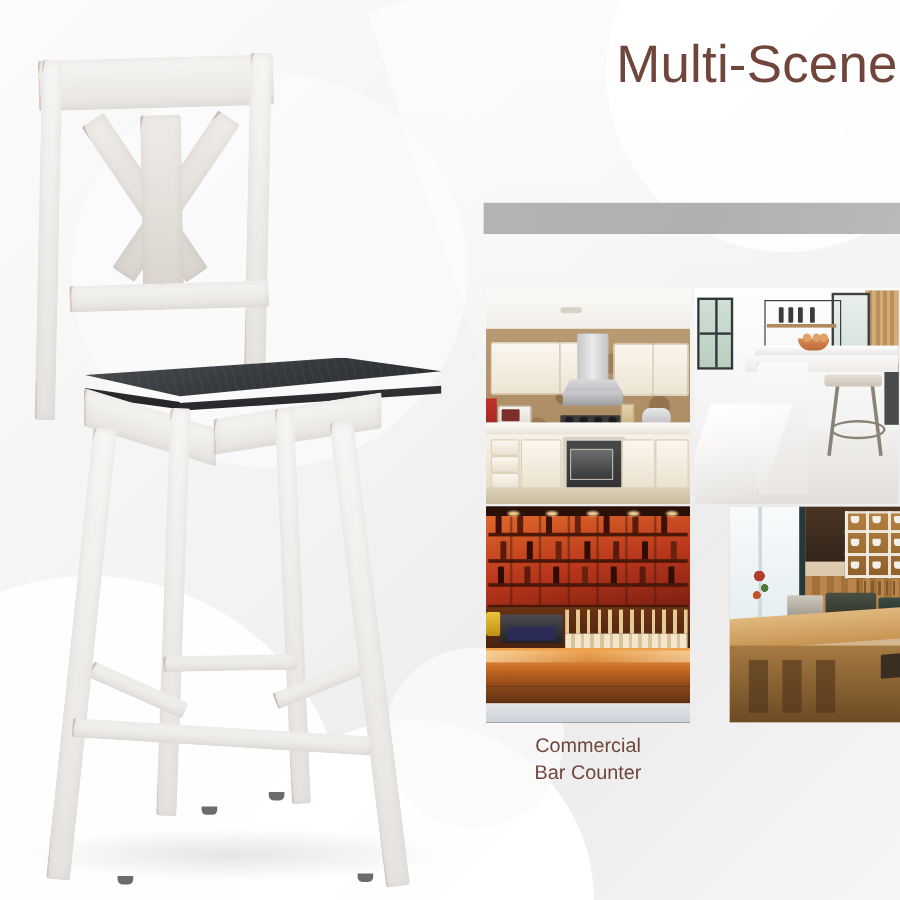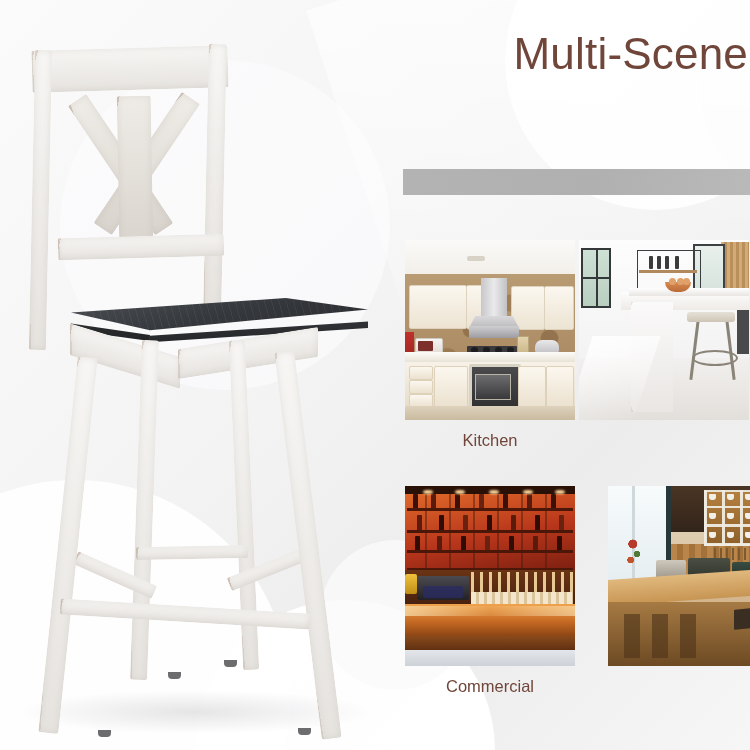--- a/index.html
+++ b/index.html
@@ -361,23 +361,20 @@
               <div class="k-door k-d1"></div>
               <div class="k-door k-d2"></div>
               <div class="k-door k-d3"></div>
               <div class="k-door k-d4"></div>
               <div class="k-oven"></div>
               <div class="k-ovenglass"></div>
               <div class="k-door k-d5"></div>
               <div class="k-door k-d6"></div>
               <div class="k-floor"></div>
             </div>
-          </div>
-          <div class="cap">
-            <span>Kitchen</span>
           </div>
         </div>
 
         <div class="cell">
           <div class="photo homebar">
             <div class="photo-frame">
               <div class="hb-wall"></div>
               <div class="hb-slat"></div>
               <div class="hb-win"></div>
               <div class="hb-win2"></div>
@@ -457,20 +454,21 @@
               <div class="cb-esp"></div>
               <div class="cb-esp2"></div>
               <div class="cb-counter"></div>
               <div class="cb-gleam"></div>
               <div class="cb-front"></div>
               <div class="cb-floor"></div>
             </div>
           </div>
           <div class="cap">
             <span>Commercial</span>
+            <span class="l2">Bar Counter</span>
           </div>
         </div>
 
         <div class="cell">
           <div class="photo cafe">
             <div class="photo-frame">
               <div class="cf-wall"></div>
               <div class="cf-woodwall"></div>
               <div class="cf-hooks"></div>
               <div class="cf-shelf"></div>

